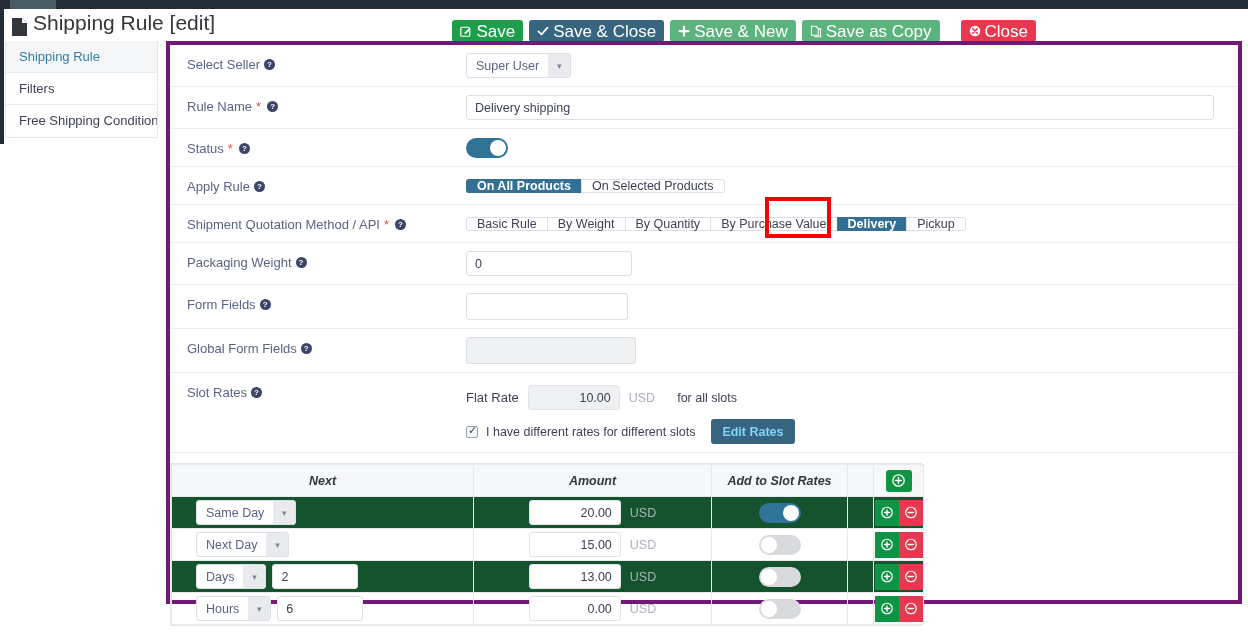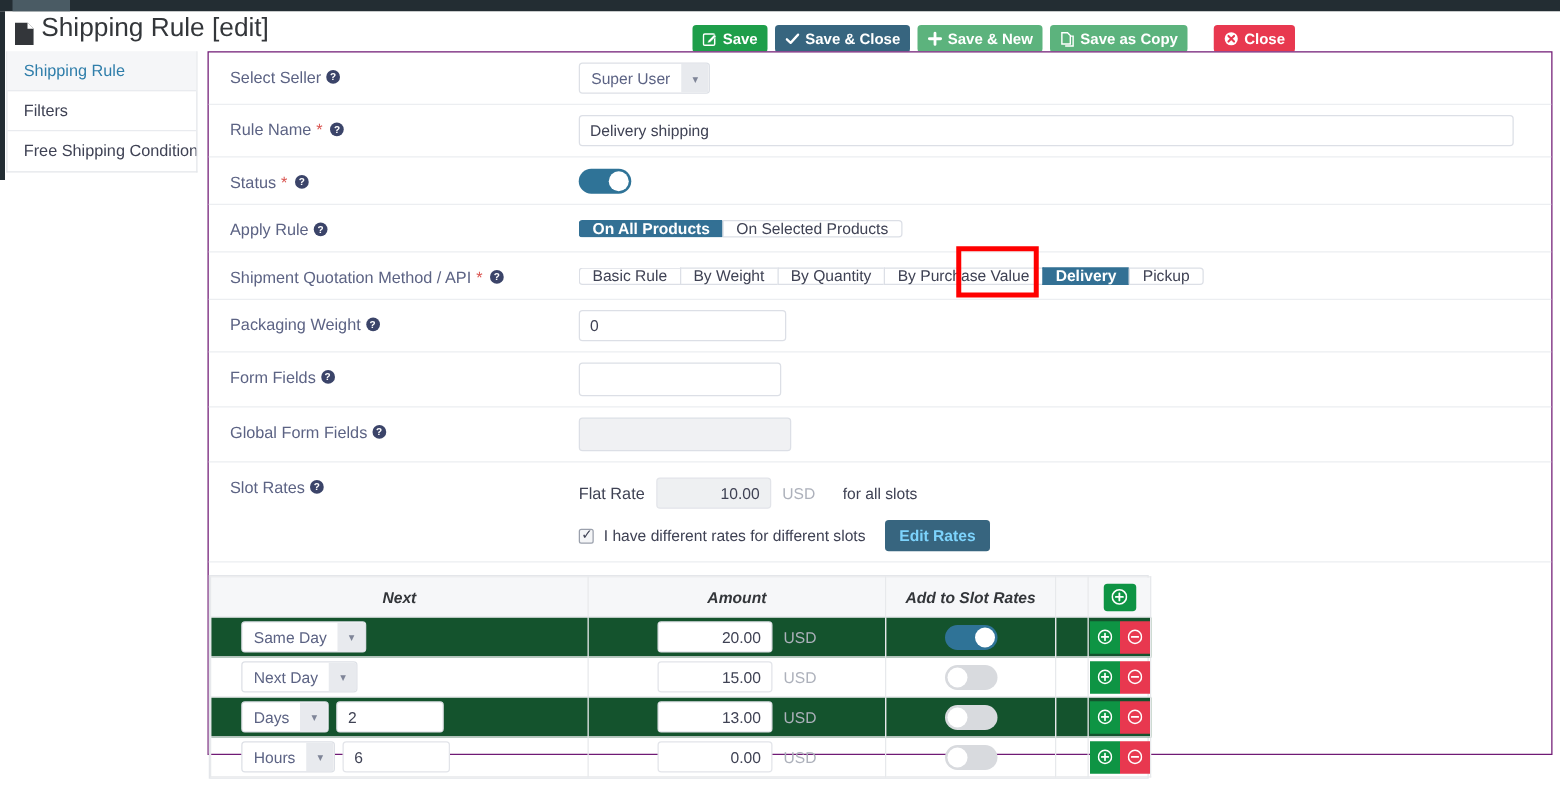--- a/index.html
+++ b/index.html
@@ -42,21 +42,21 @@
   
   .actions {
     position:absolute; right:8px; top:11px;
     display:flex; gap:6px; align-items:center;
   }
   .btn {
     display:inline-flex; align-items:center; gap:4px;
     height:22px; padding:0 8px;
     border:none; border-radius:3px;
     font-family:"Liberation Sans", sans-serif;
-    font-size:12px; font-weight:bold; color:#fff;
+    font-size:17px; font-weight:normal; color:#fff;
     white-space:nowrap; cursor:pointer; line-height:1;
   }
   .btn svg { display:block; }
   .btn-save       { background:#1e9e4a; }
   .btn-saveclose  { background:#37657f; }
   .btn-savenew    { background:#5cb37d; }
   .btn-savecopy   { background:#5cb37d; }
   .btn-close      { background:#e8384f;margin-left:15px; }
 
   
@@ -75,21 +75,21 @@
     white-space:nowrap; overflow:hidden;
   }
   .side-item:last-child { border-bottom:none; }
   .side-item.active { background:#f5f6f8; color:#2f7eaa; }
 
   
   .card {
     position:absolute; left:166px; top:41px;
     width:1076px; height:563px;
     background:#ffffff;
-    border:1px solid #701a75;
+    border:4px solid #701a75;
   }
   .row {
     position:relative;
     display:flex;
     border-bottom:1px solid #eceef1;
     min-height:38px;
   }
   .row:last-child { border-bottom:none; }
   .row-label {
     width:296px; flex:none;

